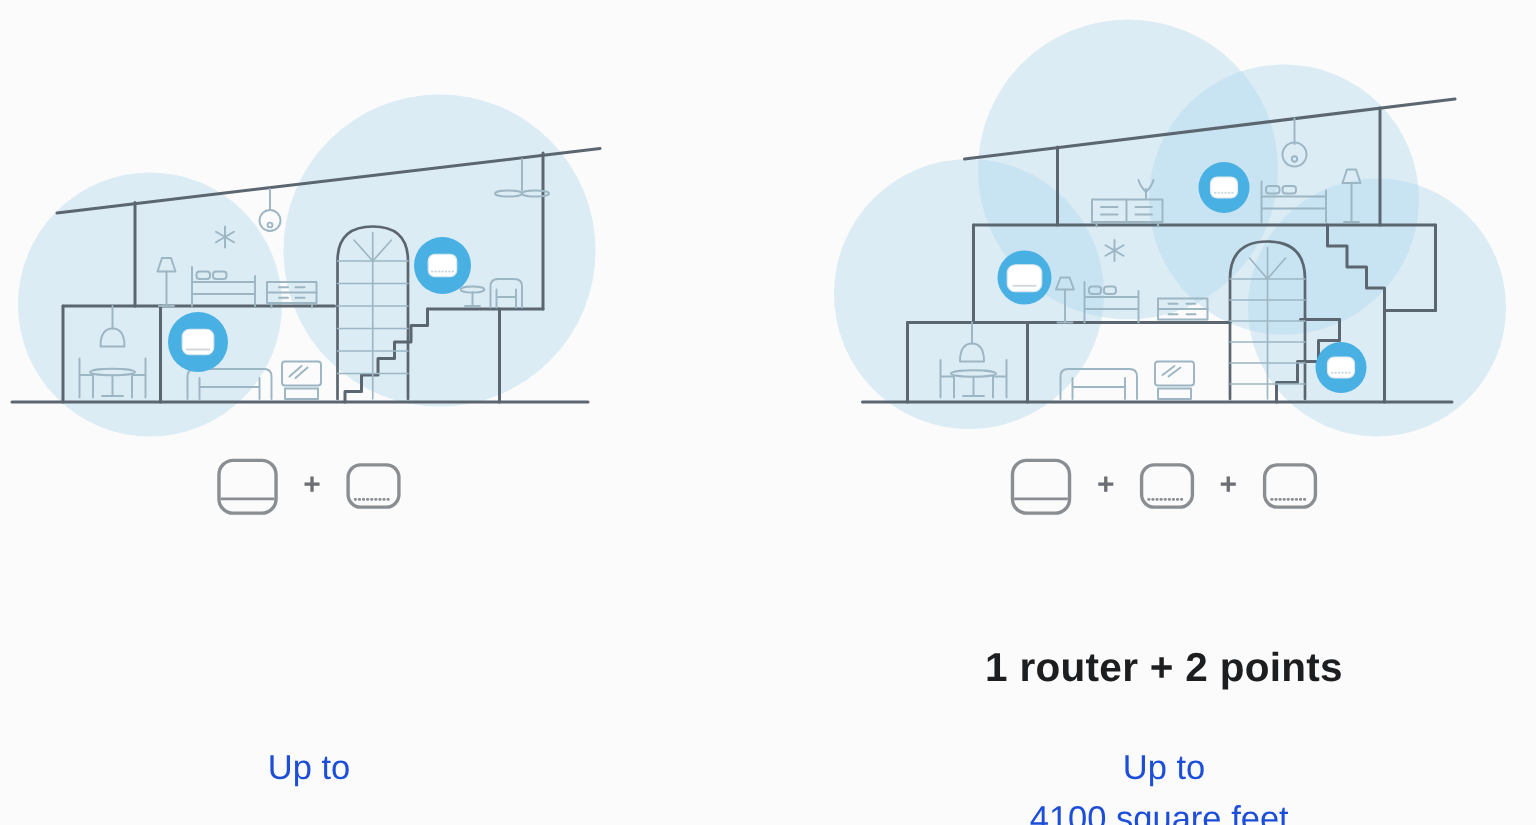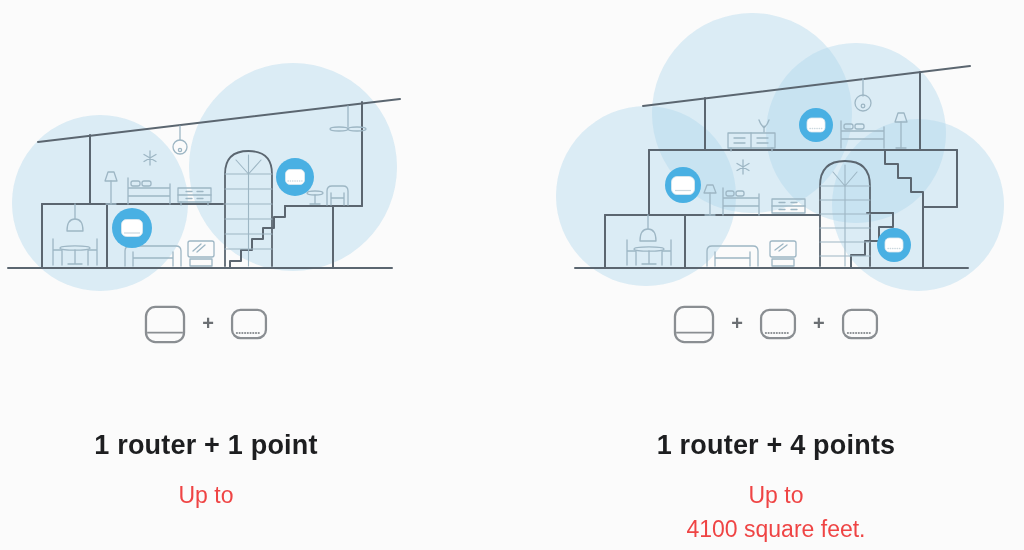--- a/index.html
+++ b/index.html
@@ -25,21 +25,21 @@
   .icon-router { width:42px; height:39px; display:block; }
   .icon-point  { width:38px; height:32px; display:block; }
   .option-title {
     position:absolute; top:430px; left:0; right:0;
     text-align:center; font-size:27px; font-weight:700;
     letter-spacing:0.2px; color:#1d1e20; margin:0;
   }
   .option-sub {
     position:absolute; top:478px; left:0; right:0;
     text-align:center; font-size:23px; line-height:34px;
-    color:#ef4444; margin:0;
+    color:#1d4ed8; margin:16px;
   }
   .sym-defs { position:absolute; width:0; height:0; overflow:hidden; }
 </style>
 </head>
 <body>
 
 <svg class="sym-defs" xmlns="http://www.w3.org/2000/svg" aria-hidden="true">
   <defs>
     <symbol id="sym-router" viewBox="0 0 44 41">
       <rect x="2" y="2" width="40" height="37" rx="10" fill="#fbfbfb" stroke="#8a8e92" stroke-width="2.4"></rect>
@@ -287,40 +287,39 @@
   <div class="col col-left">
     <div class="devices-row">
       <svg class="icon-router" viewBox="0 0 44 41">
           <use href="#sym-router"></use>
         </svg>
       <span class="plus">+</span>
       <svg class="icon-point" viewBox="0 0 40 34">
           <use href="#sym-point"></use>
         </svg>
     </div>
-    <h2 class="option-title">1 router + 1 point</h2>
     <p class="option-sub">
       <span>Up to</span><br>
     </p>
   </div>
 
   <div class="col col-right">
     <div class="devices-row">
       <svg class="icon-router" viewBox="0 0 44 41">
           <use href="#sym-router"></use>
         </svg>
       <span class="plus">+</span>
       <svg class="icon-point" viewBox="0 0 40 34">
           <use href="#sym-point"></use>
         </svg>
       <span class="plus">+</span>
       <svg class="icon-point" viewBox="0 0 40 34">
           <use href="#sym-point"></use>
         </svg>
     </div>
-    <h2 class="option-title">1 router + 4 points</h2>
+    <h2 class="option-title">1 router + 2 points</h2>
     <p class="option-sub">
       <span>Up to</span><br>
       <span>4100 square feet.</span>
     </p>
   </div>
 
 </div>
 
 </body></html>

